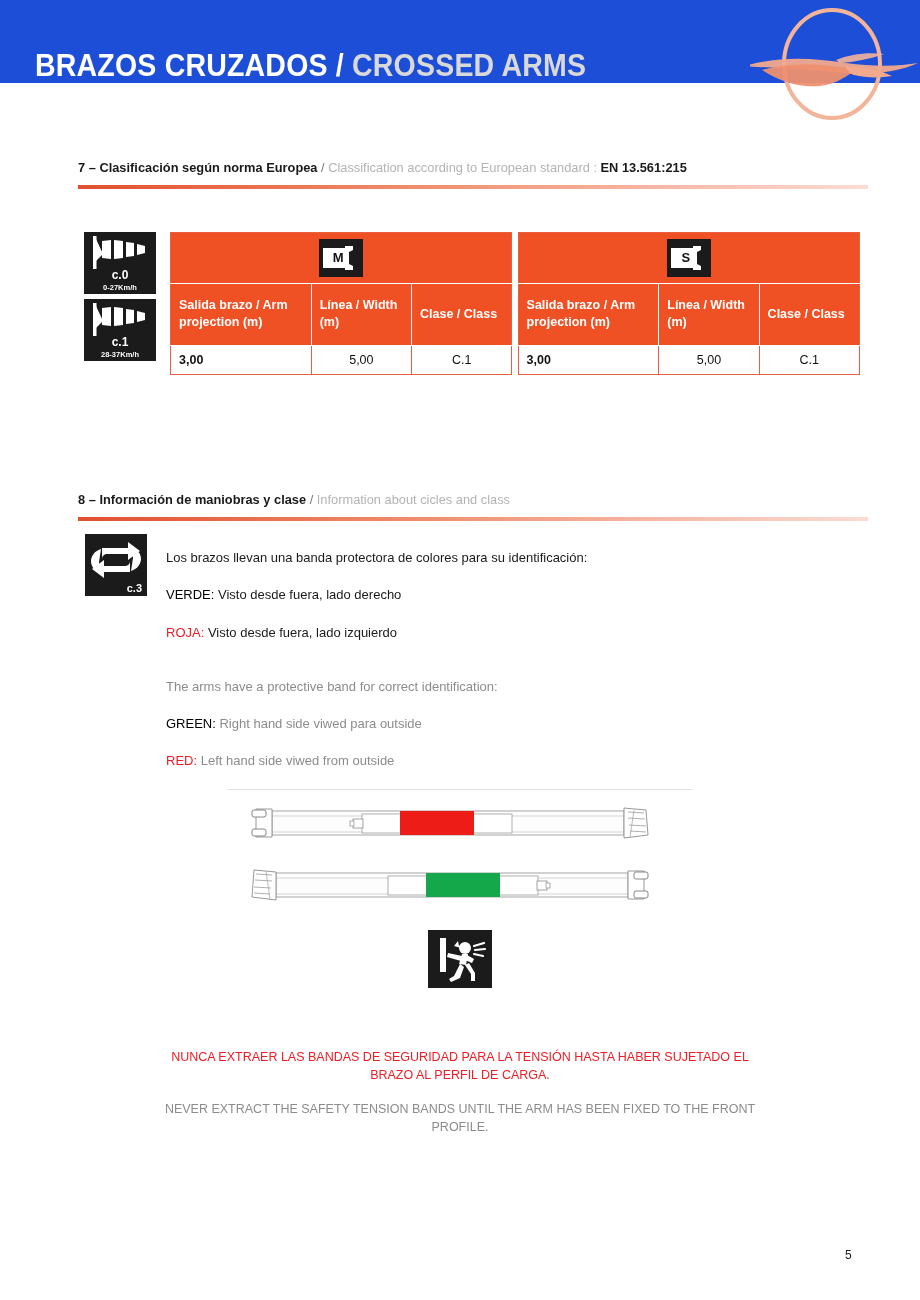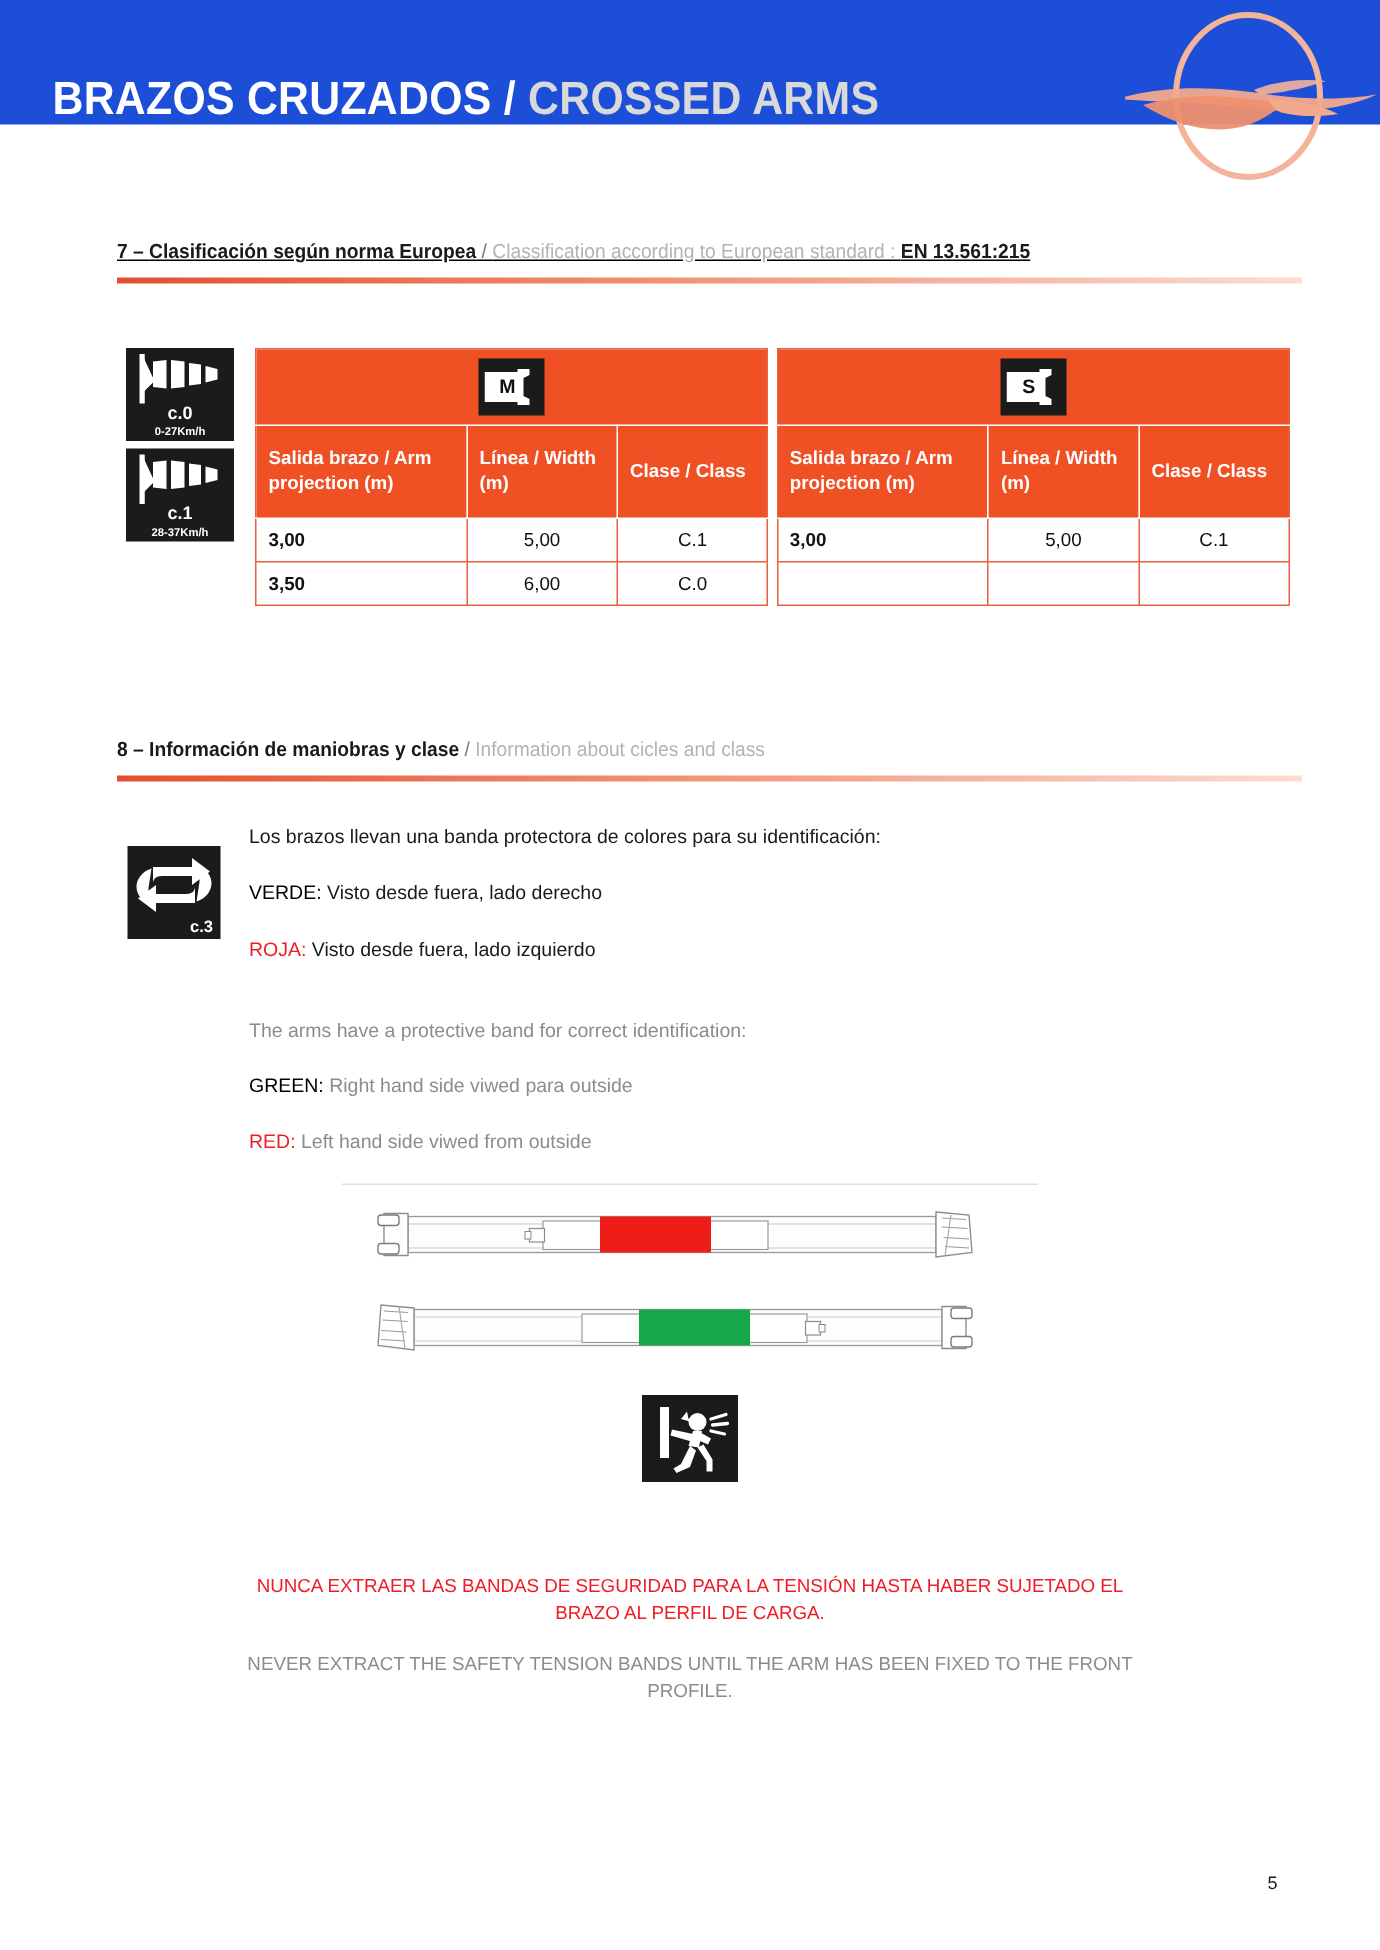--- a/index.html
+++ b/index.html
@@ -221,21 +221,21 @@
   .wind-icon svg {
     position: absolute;
     left: 5px;
     top: 3px;
   }
 
   
   .cycle-icon {
     position: absolute;
     left: 85px;
-    top: 564px;
+    top: 534px;
     width: 62px;
     height: 62px;
     background: #1b1b1b;
     text-align: center;
   }
   .cycle-icon .ci-label {
     position: absolute;
     right: 5px;
     bottom: 2px;
     color: #ffffff;
@@ -335,21 +335,21 @@
 
     <ellipse cx="82" cy="56" rx="48" ry="54" fill="none" stroke="#f3b49a" stroke-width="4"></ellipse>
 
     <path d="M -6 58 C 30 48, 62 50, 96 55 C 126 59, 150 58, 168 55 C 148 64, 120 68, 92 65 C 58 61, 24 60, -6 58 Z" fill="#f2a98c" opacity="0.95"></path>
     <path d="M 12 62 C 34 76, 58 82, 80 76 C 92 72, 100 66, 108 60 C 96 60, 84 58, 72 57 C 50 55, 30 57, 12 62 Z" fill="#ef9070" opacity="0.95"></path>
     <path d="M 96 58 C 114 59, 130 62, 142 68 C 130 70, 116 70, 104 67 C 99 65, 96 61, 96 58 Z" fill="#f2a98c"></path>
     <path d="M 86 52 C 100 46, 118 44, 134 46 C 120 51, 104 54, 90 55 Z" fill="#f3b49a" opacity="0.9"></path>
   </svg>
 </div>
 
-<div class="section" style="top:160px;text-decoration:underline;">
+<div class="section" style="top:160px;">
   <div class="section-title">
     <span class="st-es">7</span><span class="st-es"> – </span><span class="st-es">Clasificación según norma Europea</span><span class="st-slash"> / </span><span class="st-en">Classification according to European standard : </span><span class="st-code">EN 13.561:215</span>
   </div>
   <div class="section-rule"></div>
 </div>
 
 <div class="wind-icons">
 
   <div class="wind-icon">
     <svg width="62" height="34" viewBox="0 0 62 34">
@@ -424,29 +424,20 @@
       <tr>
         <td class="data-cell first">3,00</td>
         <td class="data-cell">5,00</td>
         <td class="data-cell">C.1</td>
         <td class="gap-col"></td>
         <td class="data-cell first">3,00</td>
         <td class="data-cell">5,00</td>
         <td class="data-cell">C.1</td>
       </tr>
 
-      <tr>
-        <td class="data-cell first">3,50</td>
-        <td class="data-cell">6,00</td>
-        <td class="data-cell">C.0</td>
-        <td class="gap-col"></td>
-        <td class="data-cell first">&nbsp;</td>
-        <td class="data-cell">&nbsp;</td>
-        <td class="data-cell">&nbsp;</td>
-      </tr>
     </tbody>
   </table>
 </div>
 
 <div class="section" style="top:492px;">
   <div class="section-title">
     <span class="st-es">8</span><span class="st-es"> – </span><span class="st-es">Información de maniobras y clase</span><span class="st-slash">  /  </span><span class="st-en">Information about cicles and class</span>
   </div>
   <div class="section-rule"></div>
 </div>

